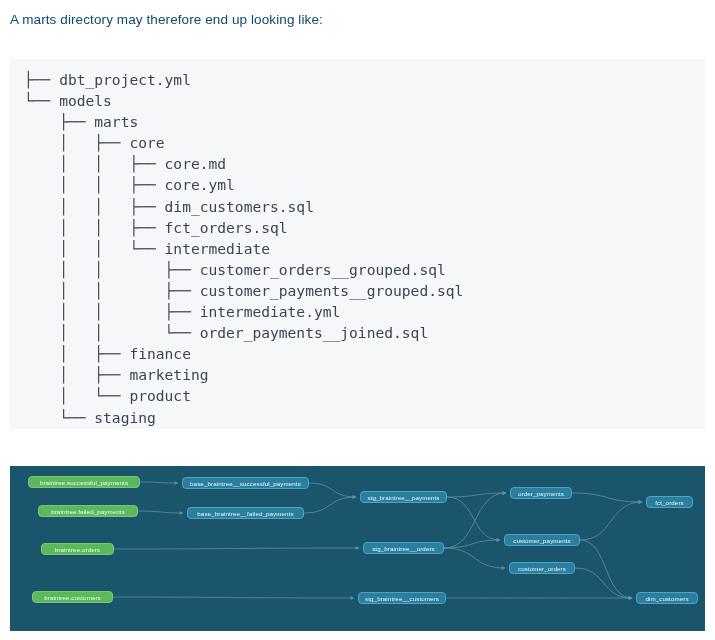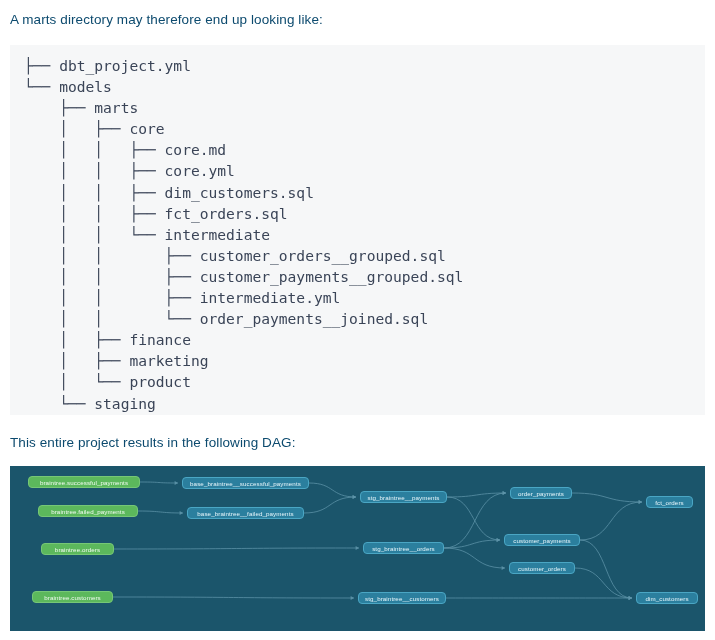--- a/index.html
+++ b/index.html
@@ -27,21 +27,21 @@
     padding: 0 10px;
     letter-spacing: 0.1px;
   }
   #caption-top { position: absolute; left: 0; top: 11px; }
   #caption-bottom { position: absolute; left: 0; top: 434px; }
 
   
   .codeblock {
     position: absolute;
     left: 10px;
-    top: 45px;
+    top: 59px;
     width: 695px;
     height: 370px;
     background: #f6f7f8;
     box-sizing: border-box;
     padding: 10px 0 0 14px;
     overflow: hidden;
   }
   .codeblock pre {
     margin: 0;
     font-family: "DejaVu Sans Mono", "Liberation Mono", monospace;
@@ -122,21 +122,20 @@
     │   │       ├── customer_orders__grouped.sql
     │   │       ├── customer_payments__grouped.sql
     │   │       ├── intermediate.yml
     │   │       └── order_payments__joined.sql
     │   ├── finance
     │   ├── marketing
     │   └── product
     └── staging</pre>
   </div>
 
-  <div class="caption" id="caption-bottom">This entire project results in the following DAG:</div>
 
   <div class="dag-wrap">
     <svg class="dag-svg" id="dag-edges" viewBox="0 0 695 165">
         <path class="edge" d="M 130 16 C 154 16, 144 17, 168 17"></path>
         <path class="arrow-head" d="M 168 17 L 164.6 15.1 L 164.6 18.9 Z"></path>
         <path class="edge" d="M 128 45 C 152.75 45, 148.25 47, 173 47"></path>
         <path class="arrow-head" d="M 173 47 L 169.6 45.1 L 169.6 48.9 Z"></path>
         <path class="edge" d="M 104 83 C 238.75 83, 214.25 82, 349 82"></path>
         <path class="arrow-head" d="M 349 82 L 345.6 80.1 L 345.6 83.9 Z"></path>
         <path class="edge" d="M 103 131 C 235.55 131, 211.45 132, 344 132"></path>

